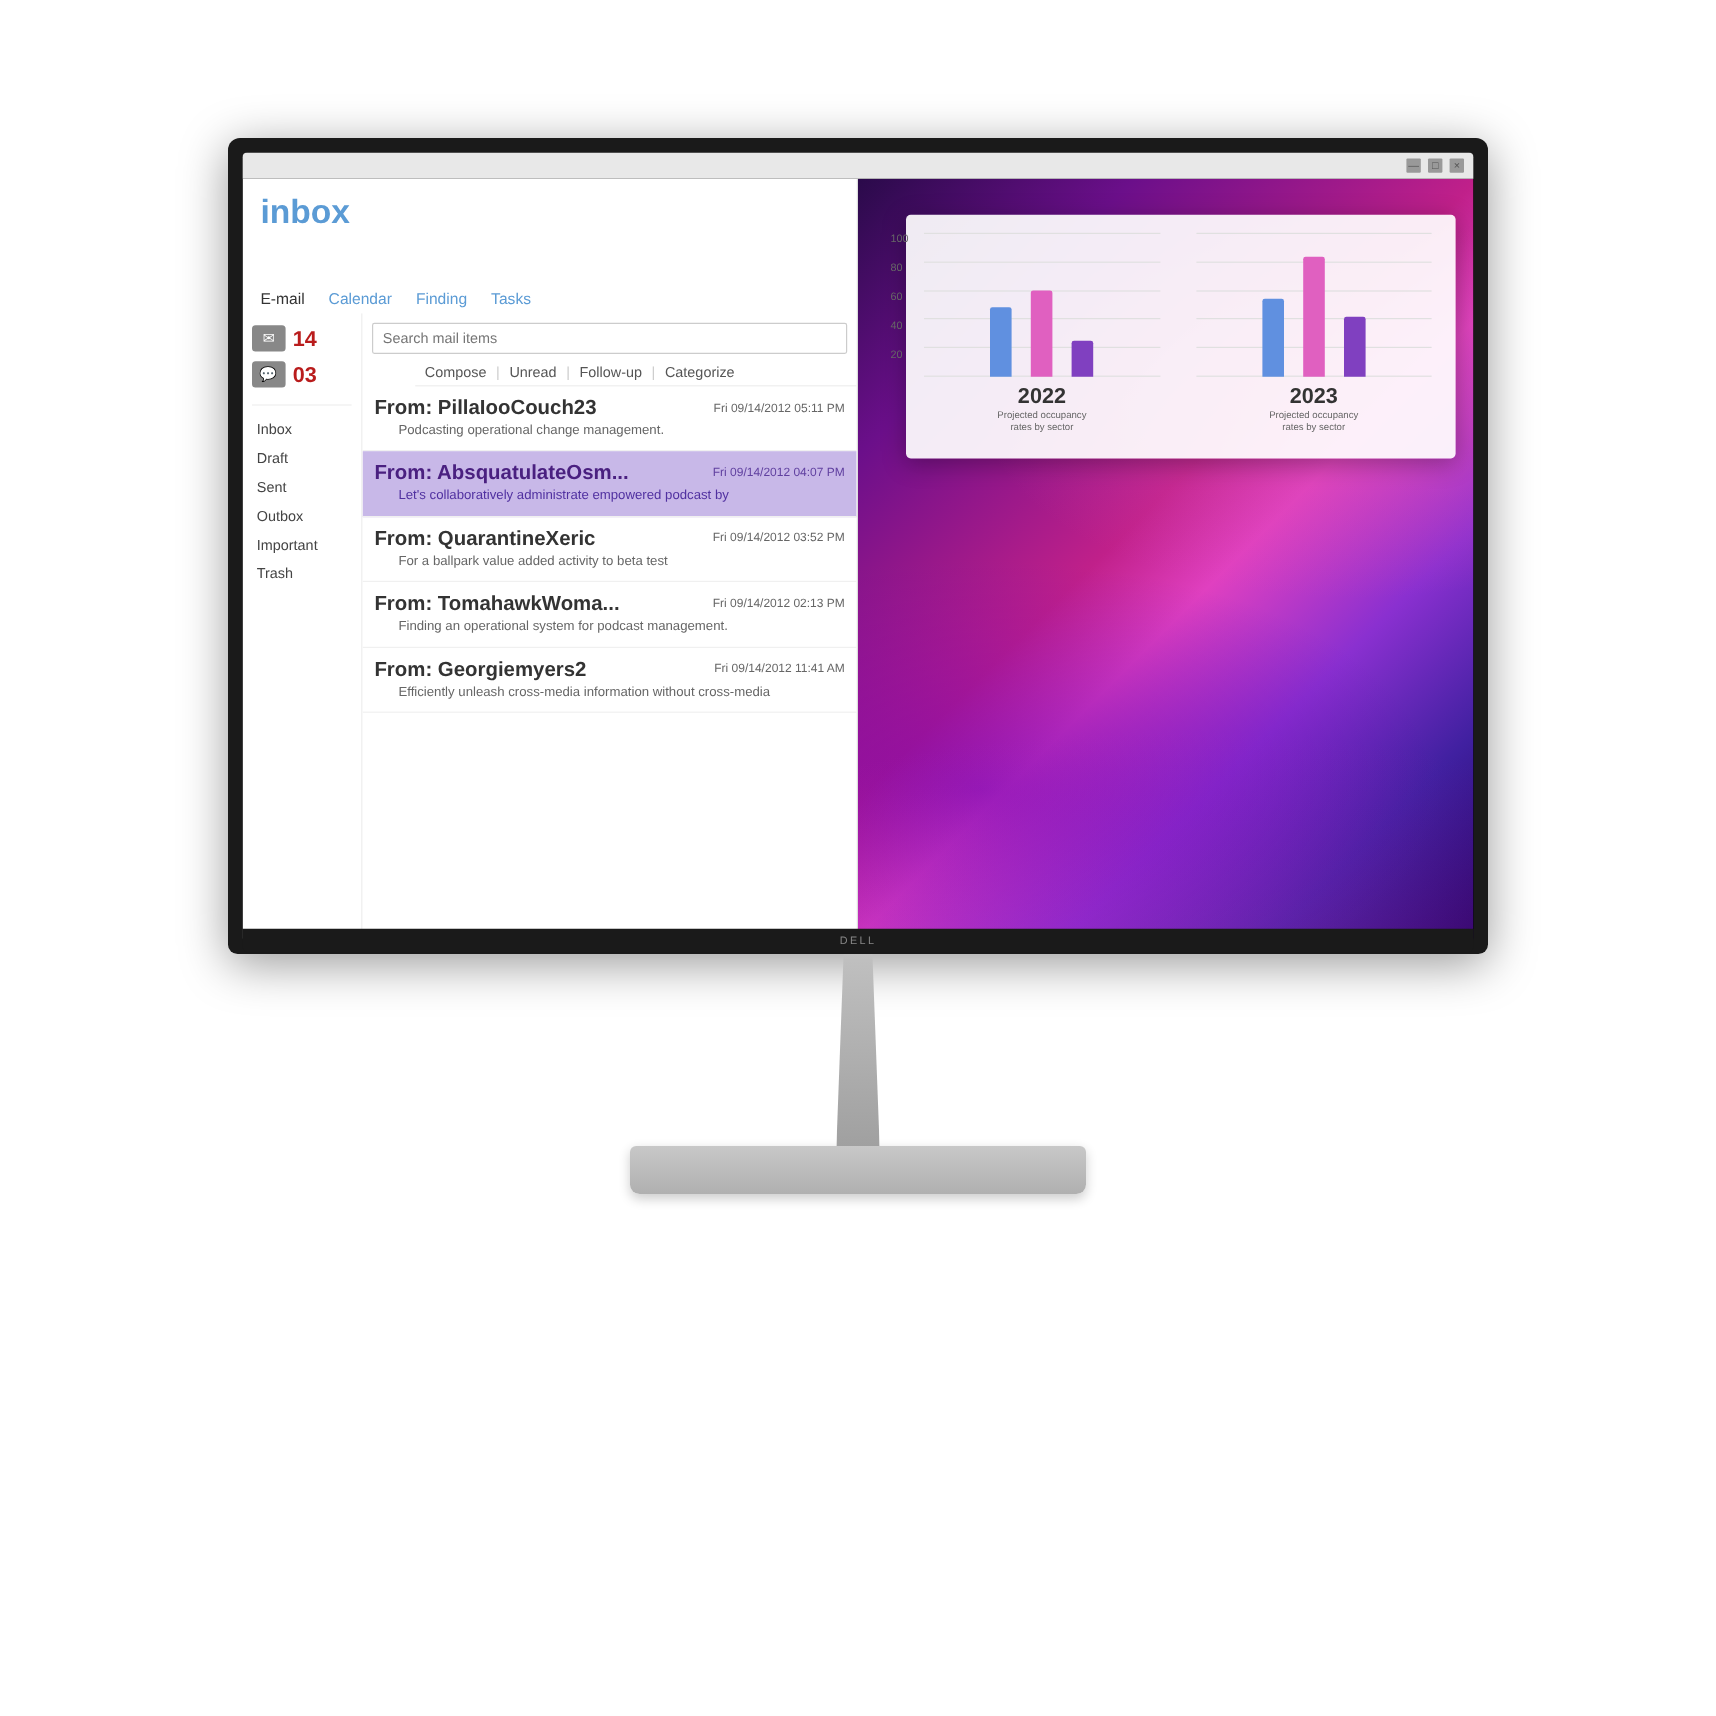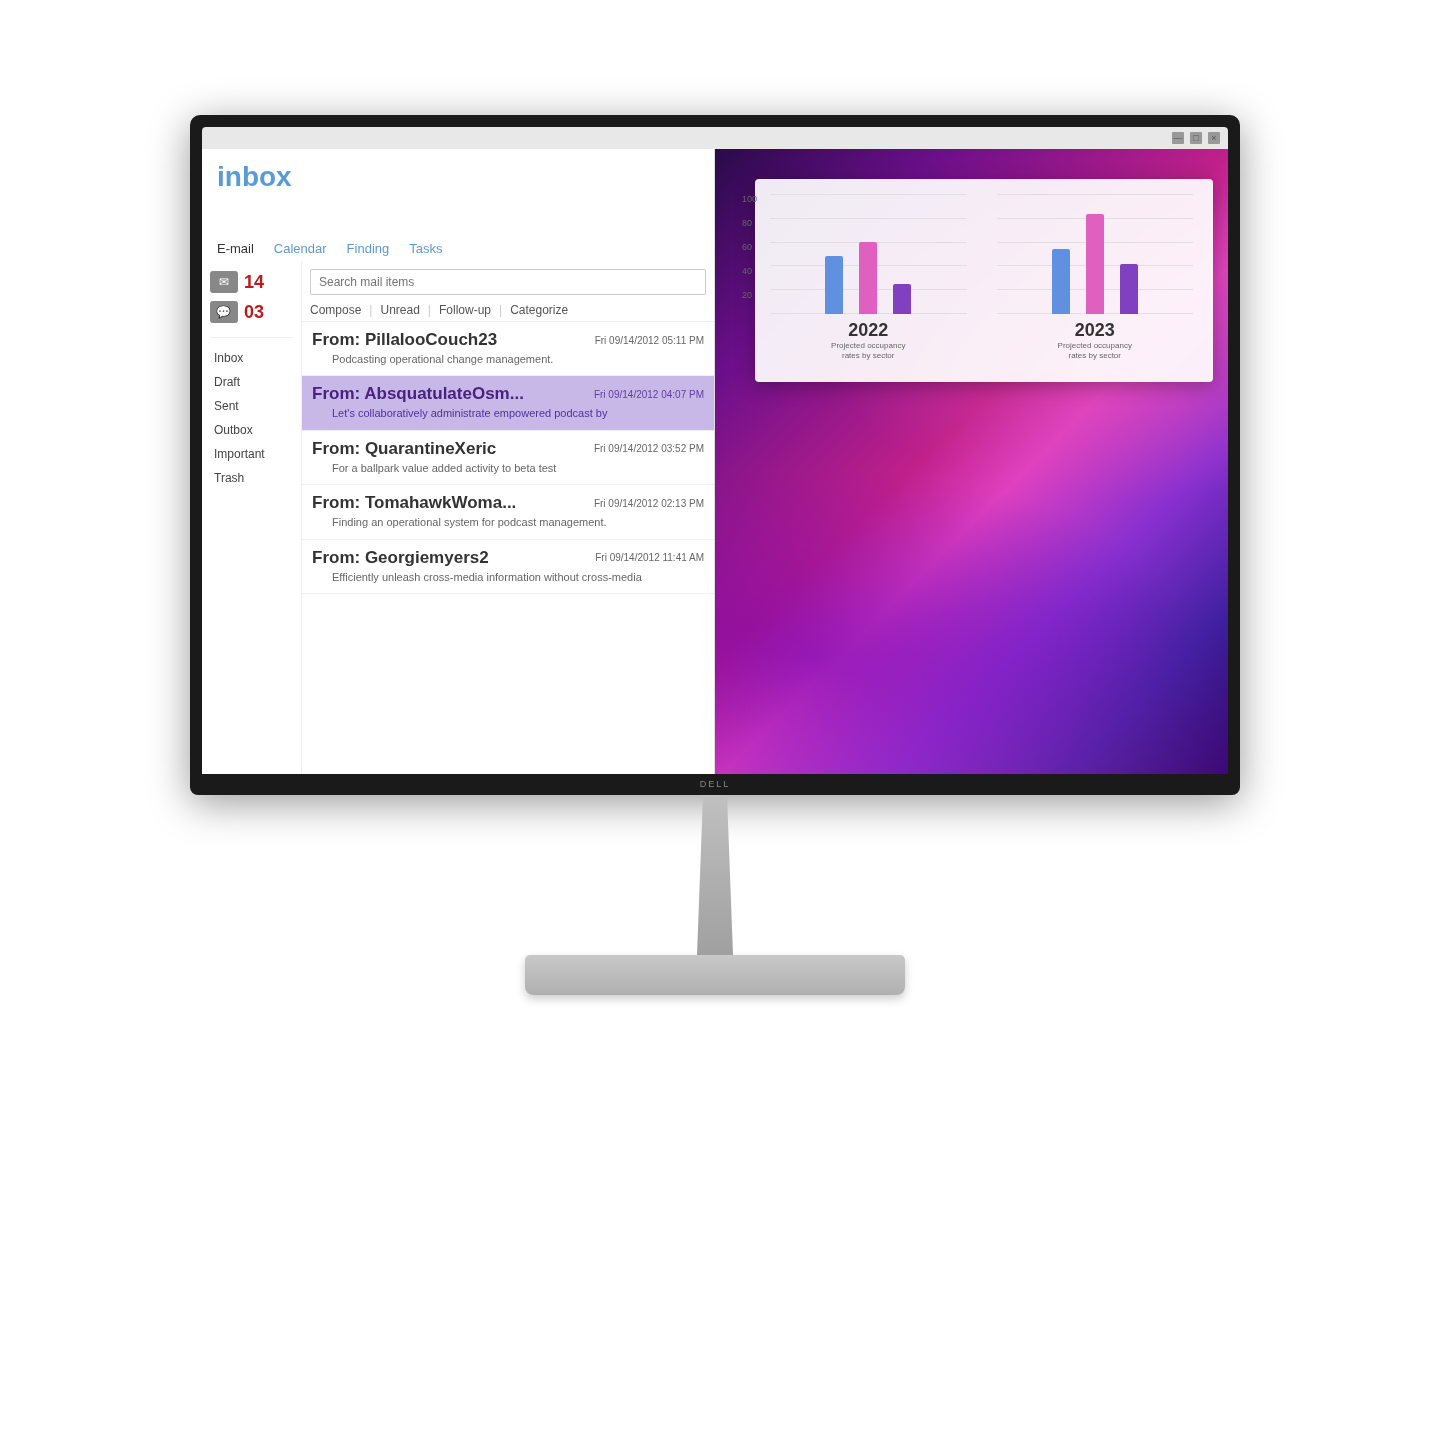--- a/index.html
+++ b/index.html
@@ -293,20 +293,21 @@
     }
 
     .toolbar {
       display: flex;
       align-items: center;
       padding: 4px 8px;
       font-size: 12px;
       color: #555;
       gap: 8px;
       border-bottom: 1px solid #eee;
+      margin-left: 44px;
     }
 
     .toolbar-btn {
       cursor: pointer;
       color: #555;
     }
 
     .toolbar-sep {
       color: #ccc;
     }

